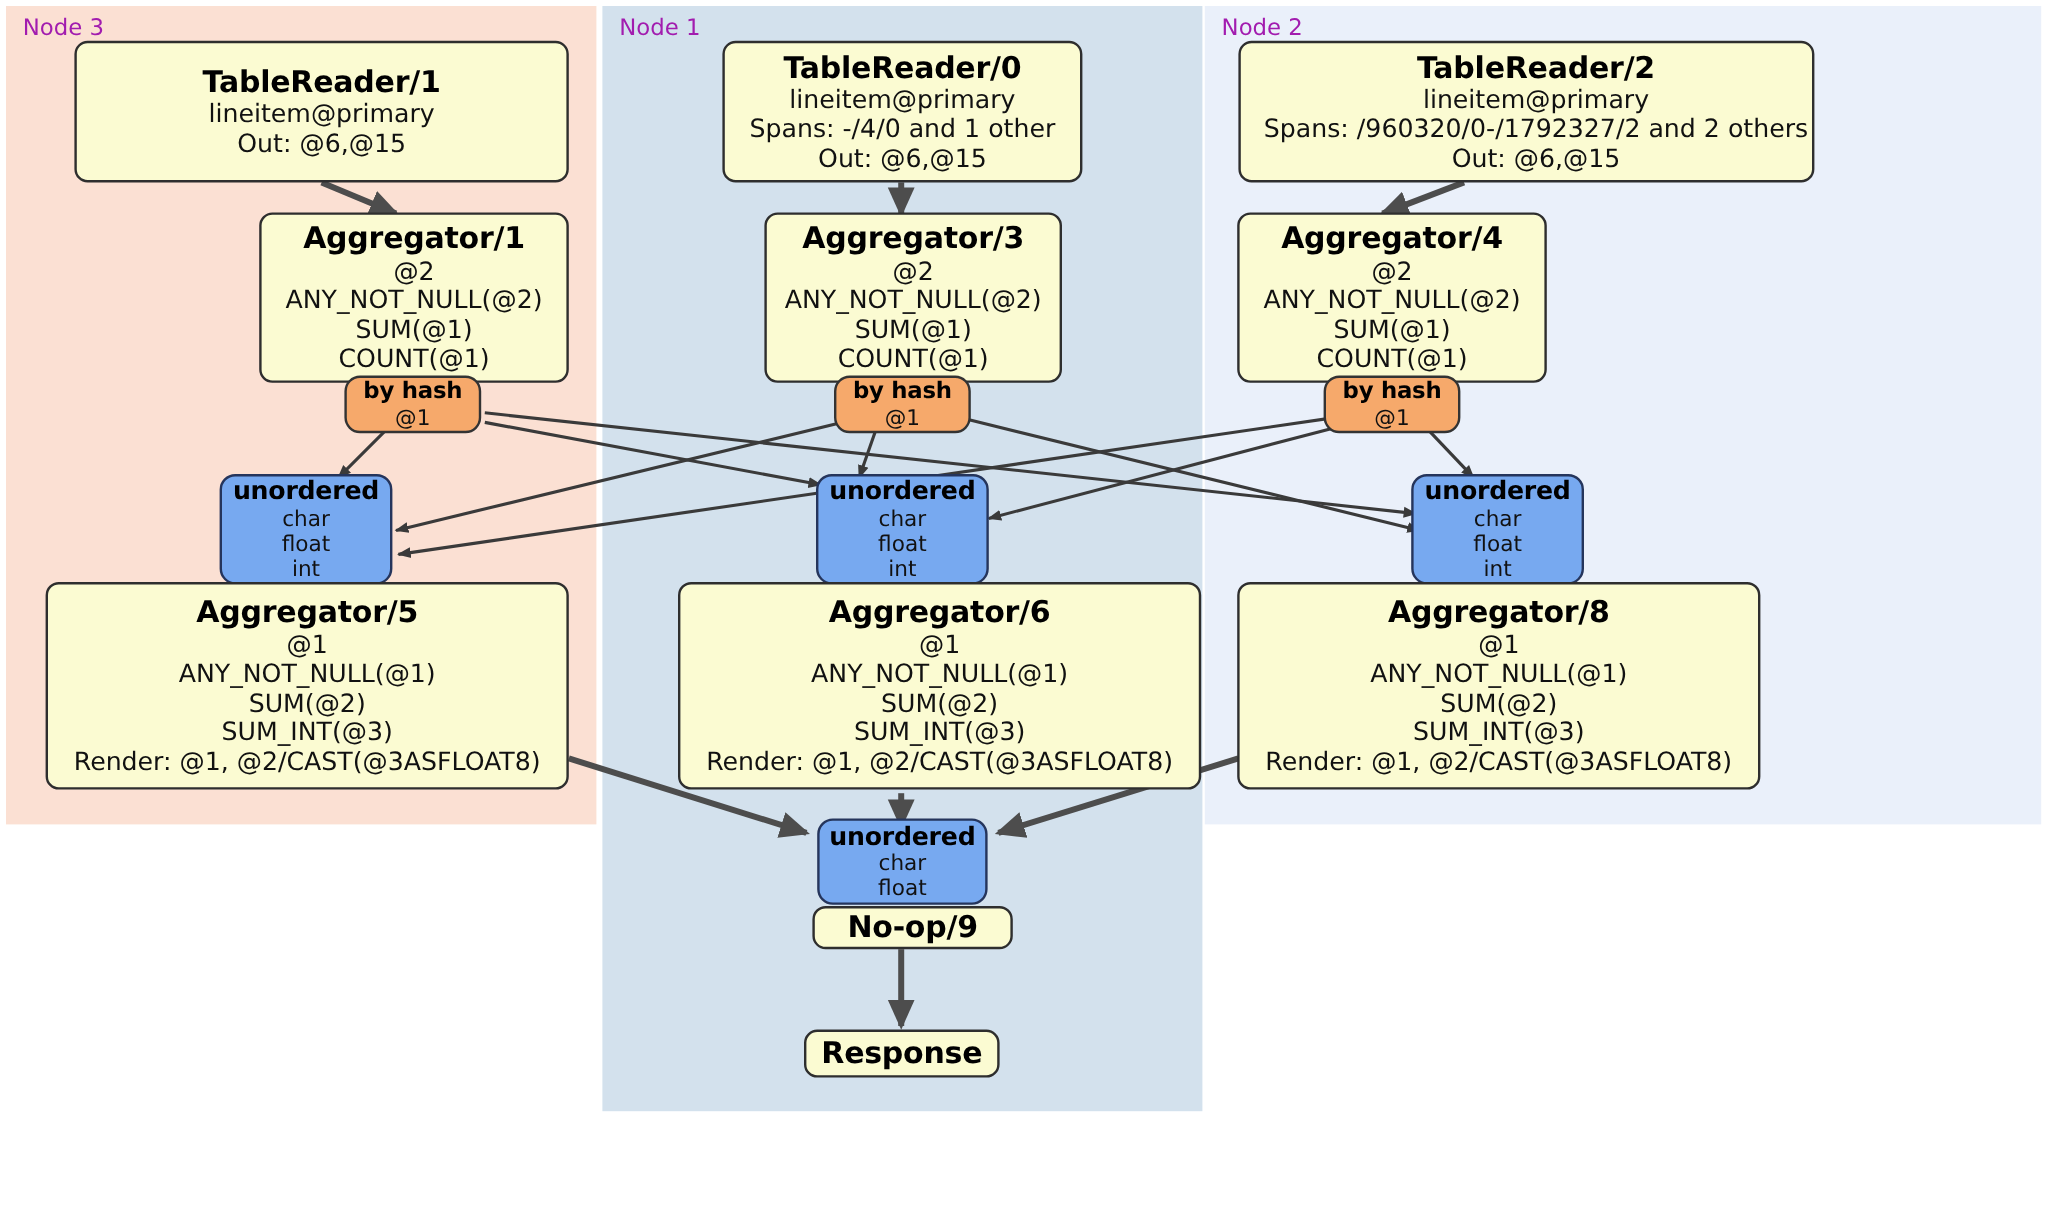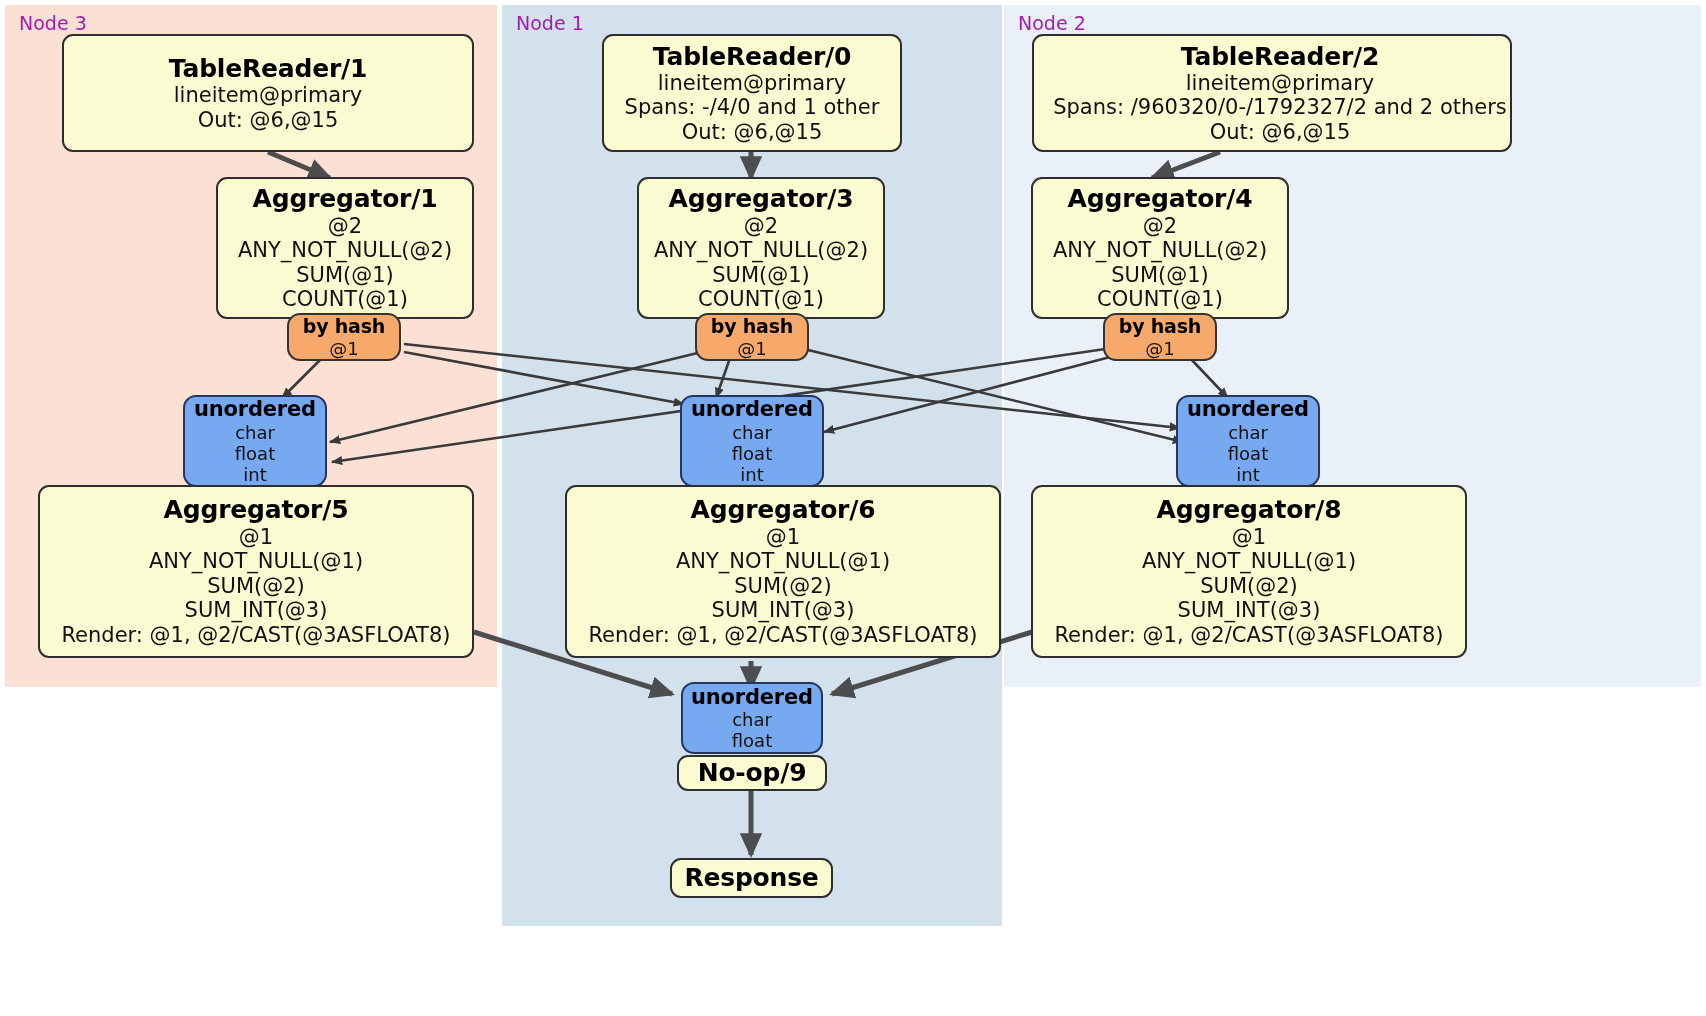--- a/index.html
+++ b/index.html
@@ -210,21 +210,21 @@
     <span class="detail">SUM_INT(@3)</span>
     <span class="detail">Render: @1, @2/CAST(@3ASFLOAT8)</span>
   </div>
 
   <div class="box sync" style="left:681px; top:682px; width:142px; height:72px;">
     <span class="title sm">unordered</span>
     <span class="detail sm">char</span>
     <span class="detail sm">float</span>
   </div>
 
-  <div class="box proc" style="left:677px; top:755px; width:150px; height:36px;">
+  <div class="box proc" style="left:677px; top:755px; width:167px; height:36px;">
     <span class="title">No-op/9</span>
   </div>
 
   <div class="box proc" style="left:670px; top:858px; width:163px; height:40px;">
     <span class="title">Response</span>
   </div>
 
   <div class="box proc" style="left:1032px; top:34px; width:480px; height:118px;padding-left:16px;">
     <span class="title">TableReader/2</span>
     <span class="detail">lineitem@primary</span>

